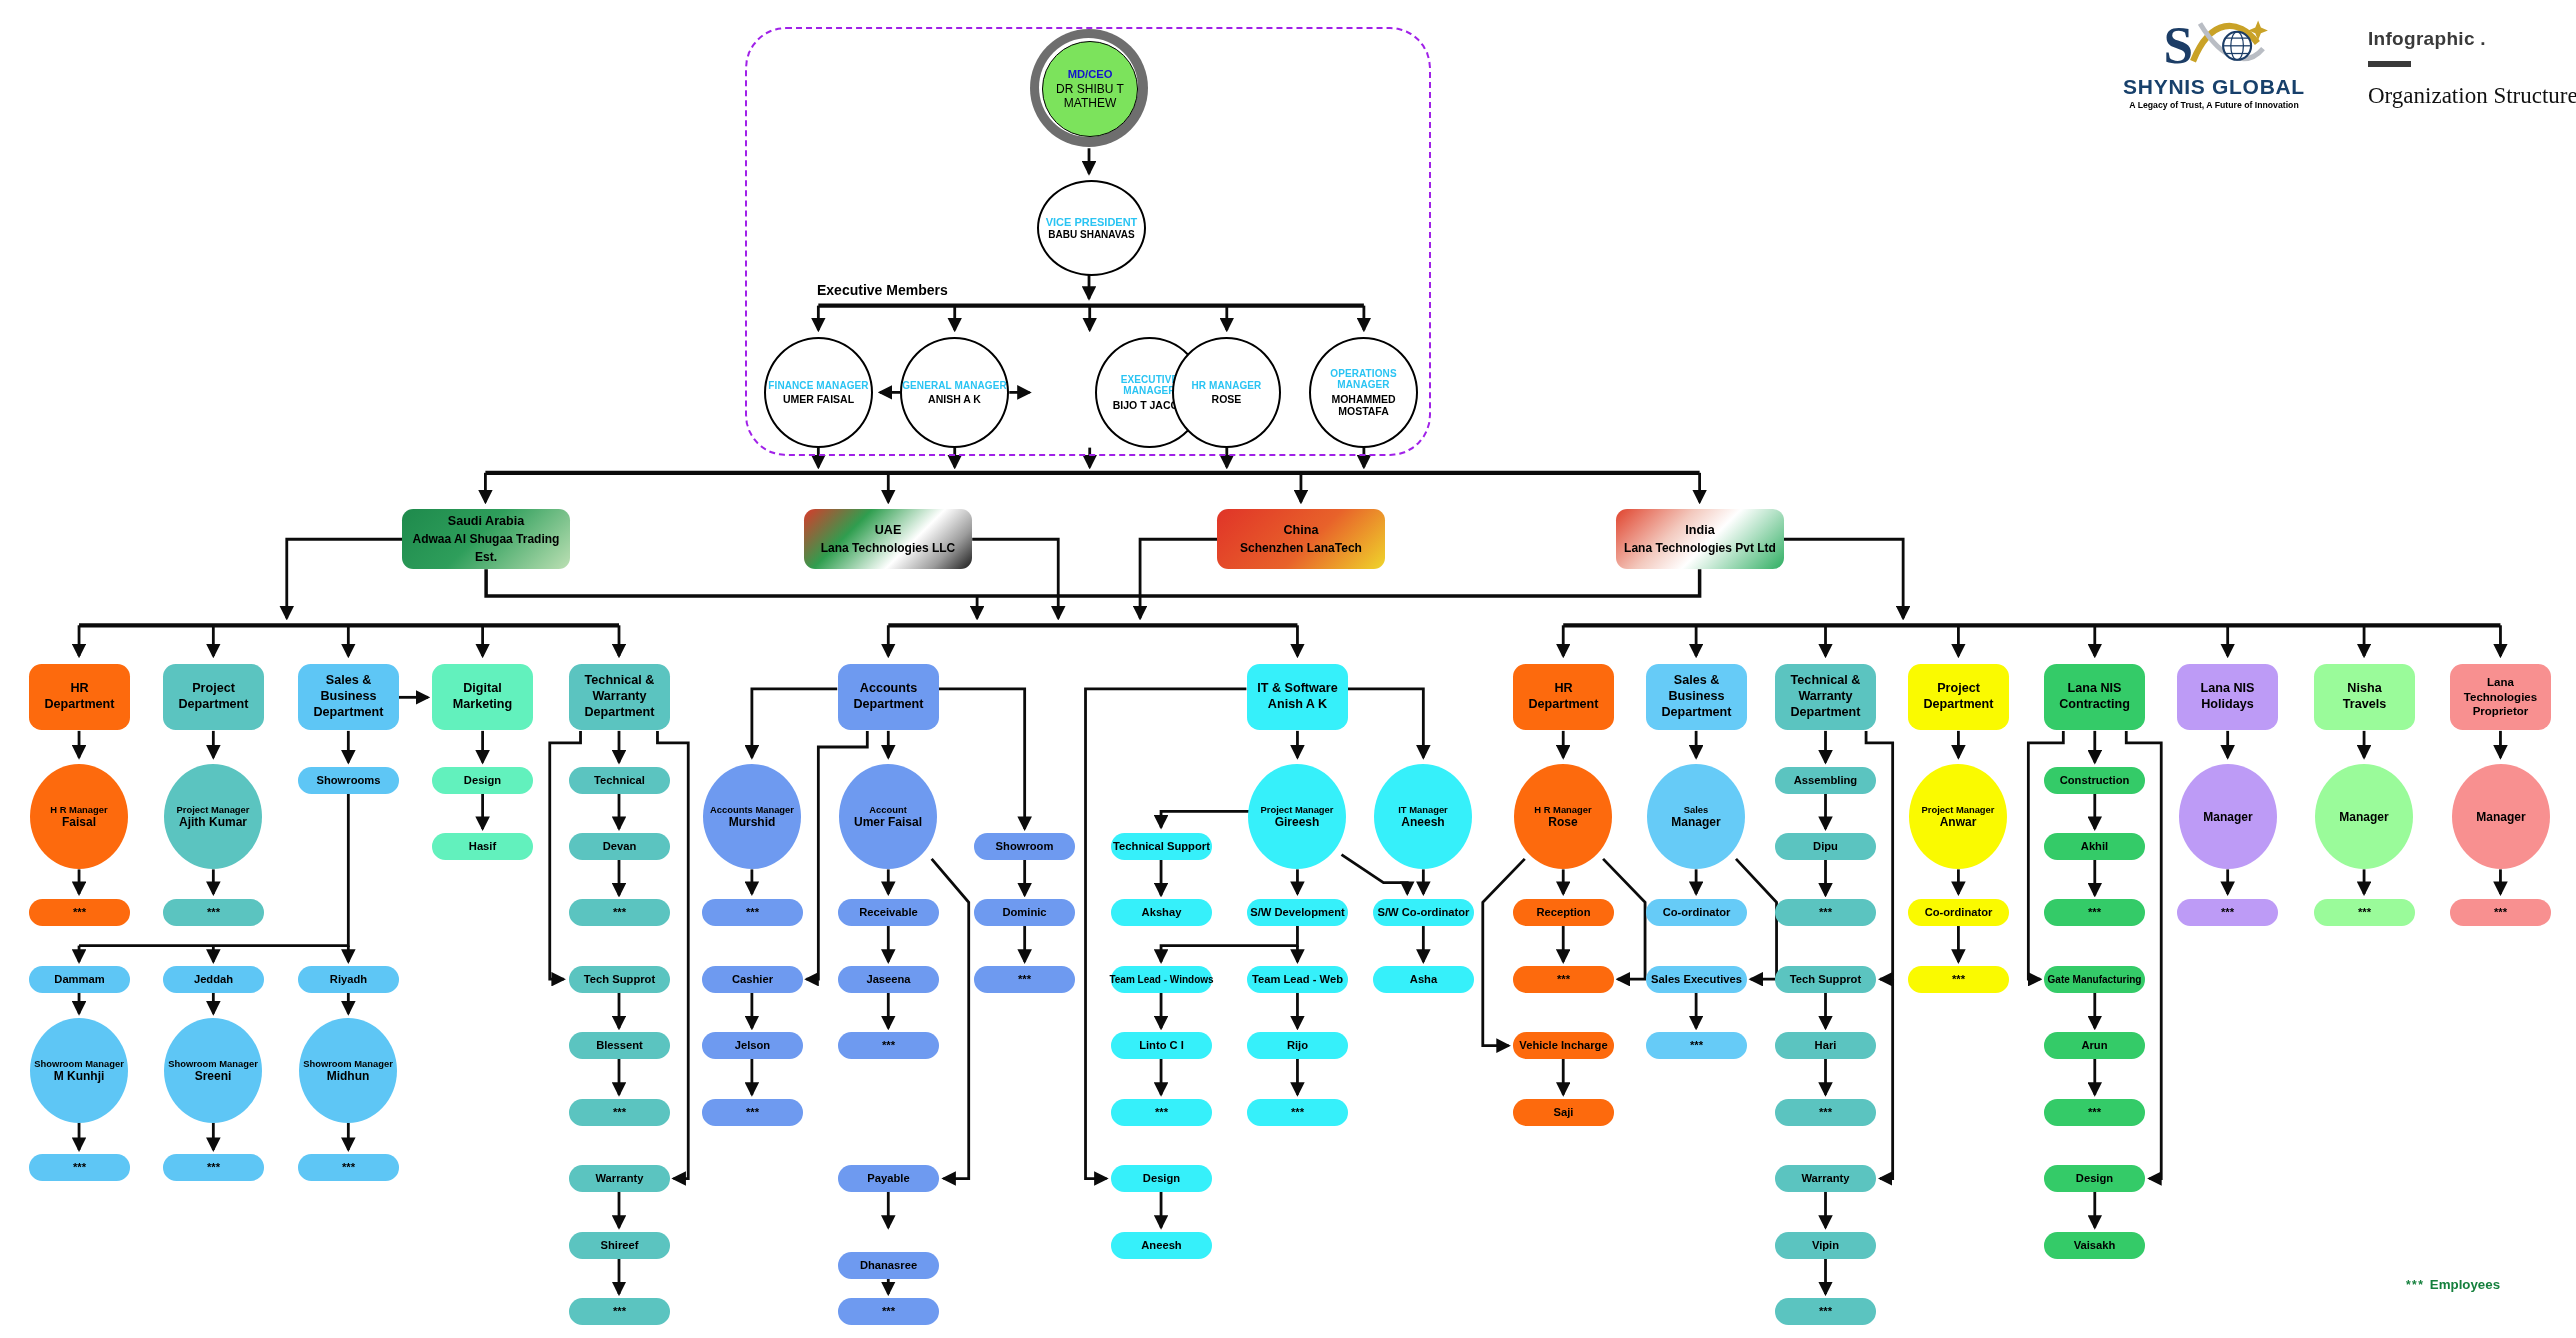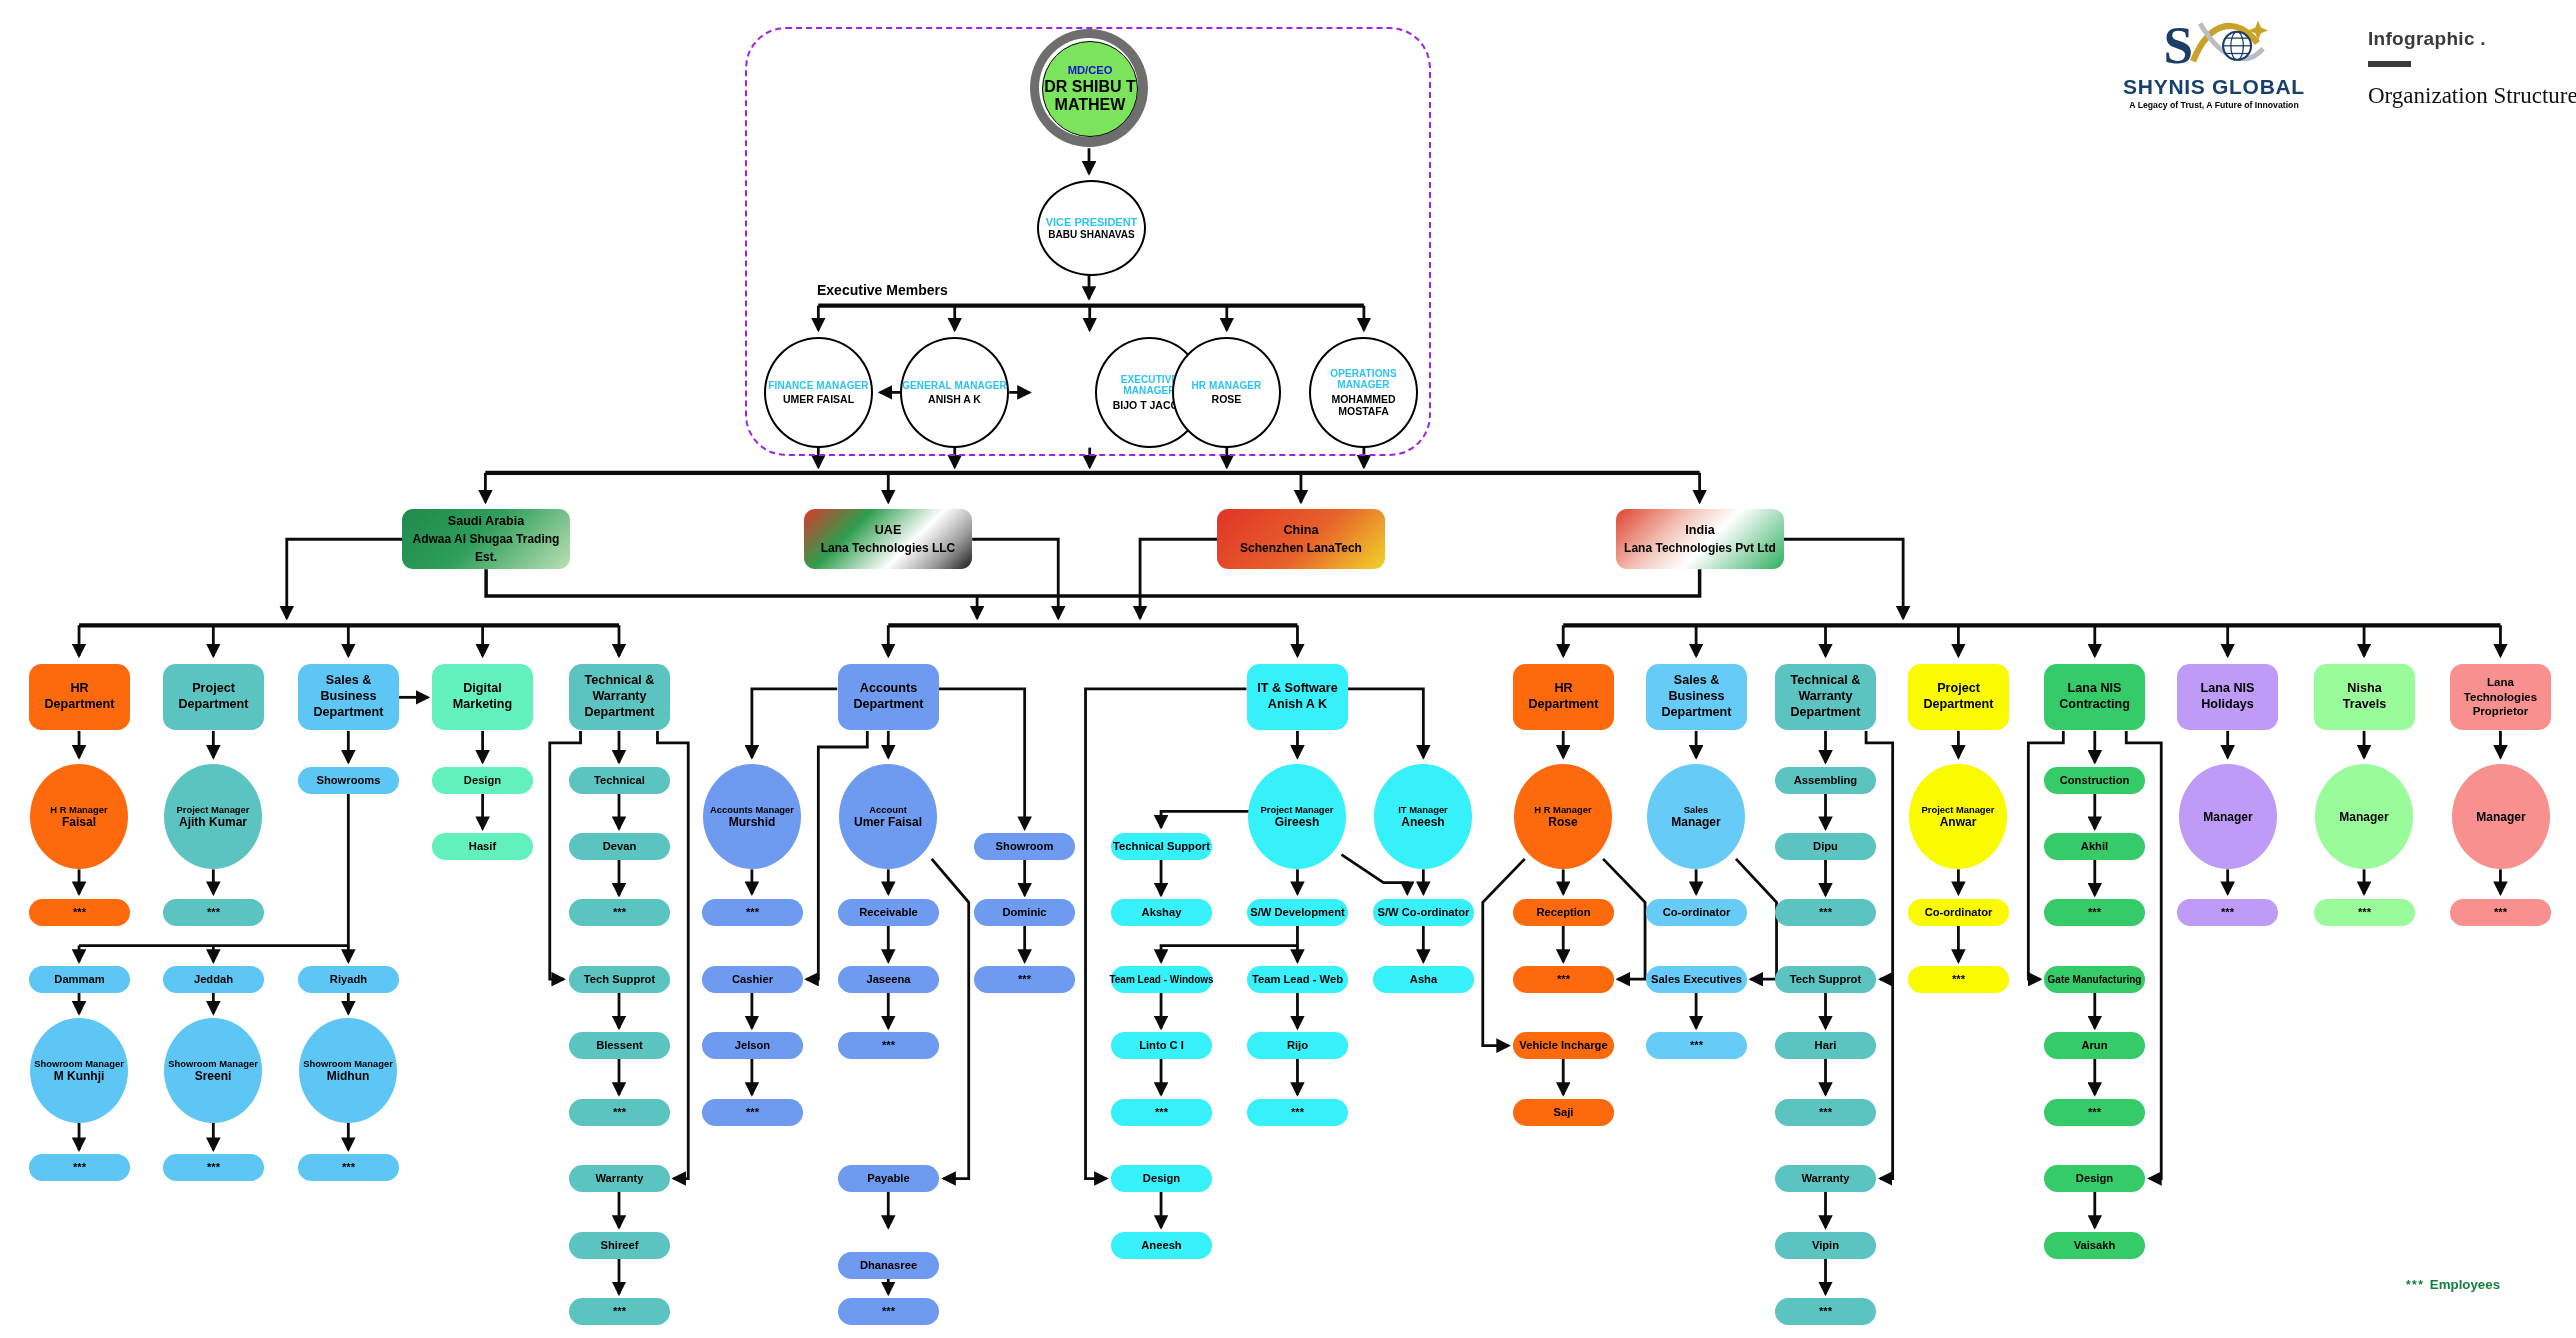--- a/index.html
+++ b/index.html
@@ -43,21 +43,21 @@
   .execlabel{position:absolute;left:817px;top:282px;font-size:14px;font-weight:bold;color:#000;}
   svg.wires{position:absolute;left:0;top:0;}
   
   .mdceo{position:absolute;left:1030px;top:29px;width:118px;height:118px;}
   .mdouter{position:absolute;left:0;top:0;width:118px;height:118px;border-radius:50%;background:#6E6E6E;}
   .mdwhite{position:absolute;left:9px;top:9px;width:99px;height:99px;border-radius:50%;background:#fff;}
   .mdinner{position:absolute;left:12px;top:12px;width:94px;height:94px;border-radius:50%;
            background:#7CE35C;border:1.4px solid #000;display:flex;flex-direction:column;
            align-items:center;justify-content:center;text-align:center;}
   .mdinner .role{color:#1313CE;font-size:11.2px;font-weight:bold;}
-  .mdinner .name{color:#000;font-size:16px;font-weight:bold;margin-top:2.1px;}
+  .mdinner .name{color:#000;font-size:12px;font-weight:normal;margin-top:2.1px;}
   .vp{position:absolute;left:1037px;top:180px;width:105px;height:92px;border-radius:50%;
       background:#fff;border:2.8px solid #000;display:flex;flex-direction:column;align-items:center;
       justify-content:center;text-align:center;}
   .vp .role{color:#2AC4F3;font-size:11px;font-weight:bold;}
   .vp .name{color:#000;font-size:10px;font-weight:bold;margin-top:1.4px;}
   
   .logoblock{position:absolute;left:2088px;top:15.4px;width:252px;text-align:center;}
   .logoname{font-size:21px;font-weight:bold;color:#17406B;letter-spacing:0.7px;margin-top:1.4px;}
   .logotag{font-size:8.7px;font-weight:bold;color:#000;margin-top:1.4px;}
   .titleblock{position:absolute;left:2368px;top:28px;width:203px;}

